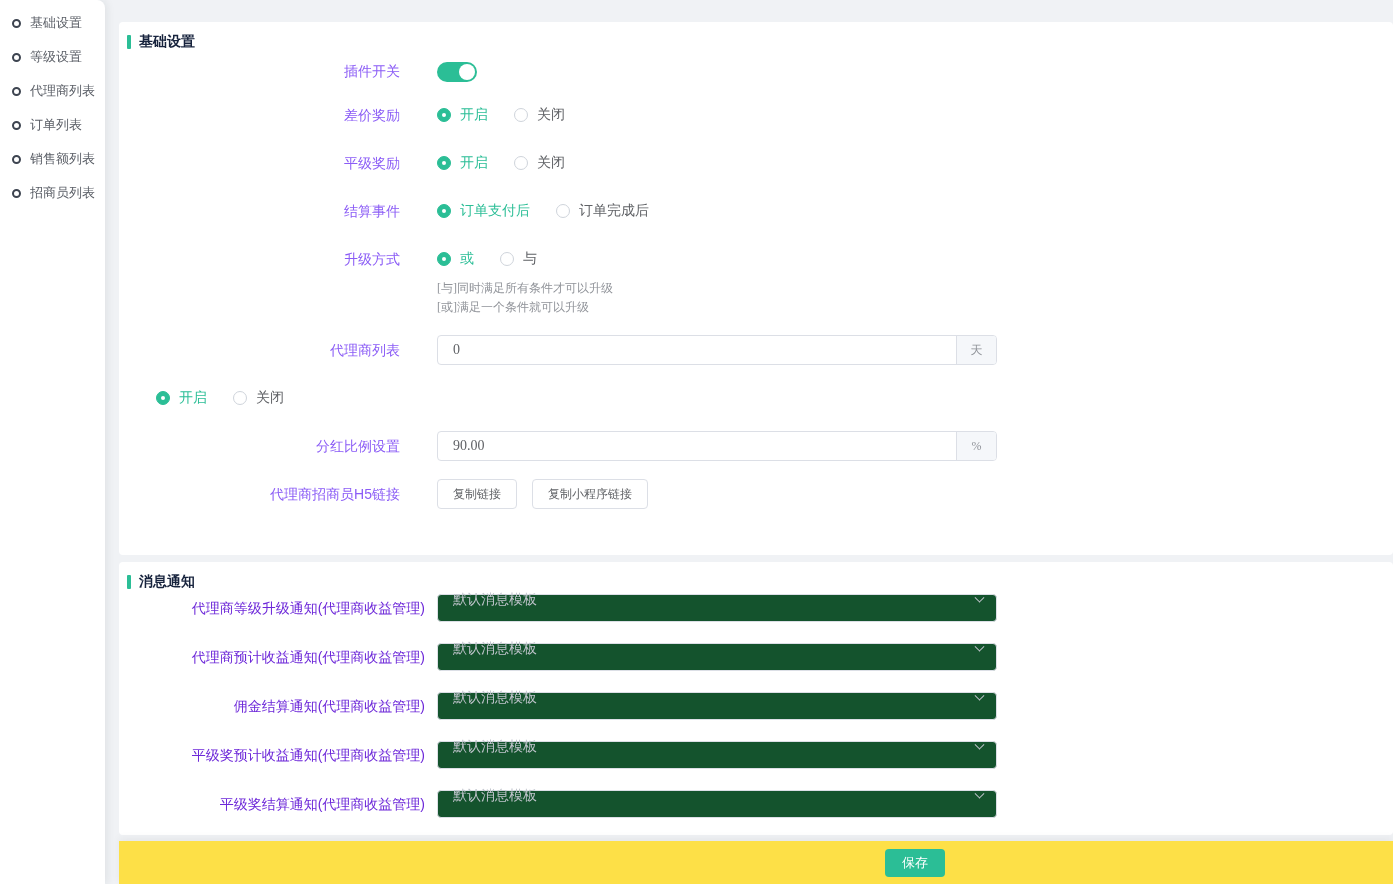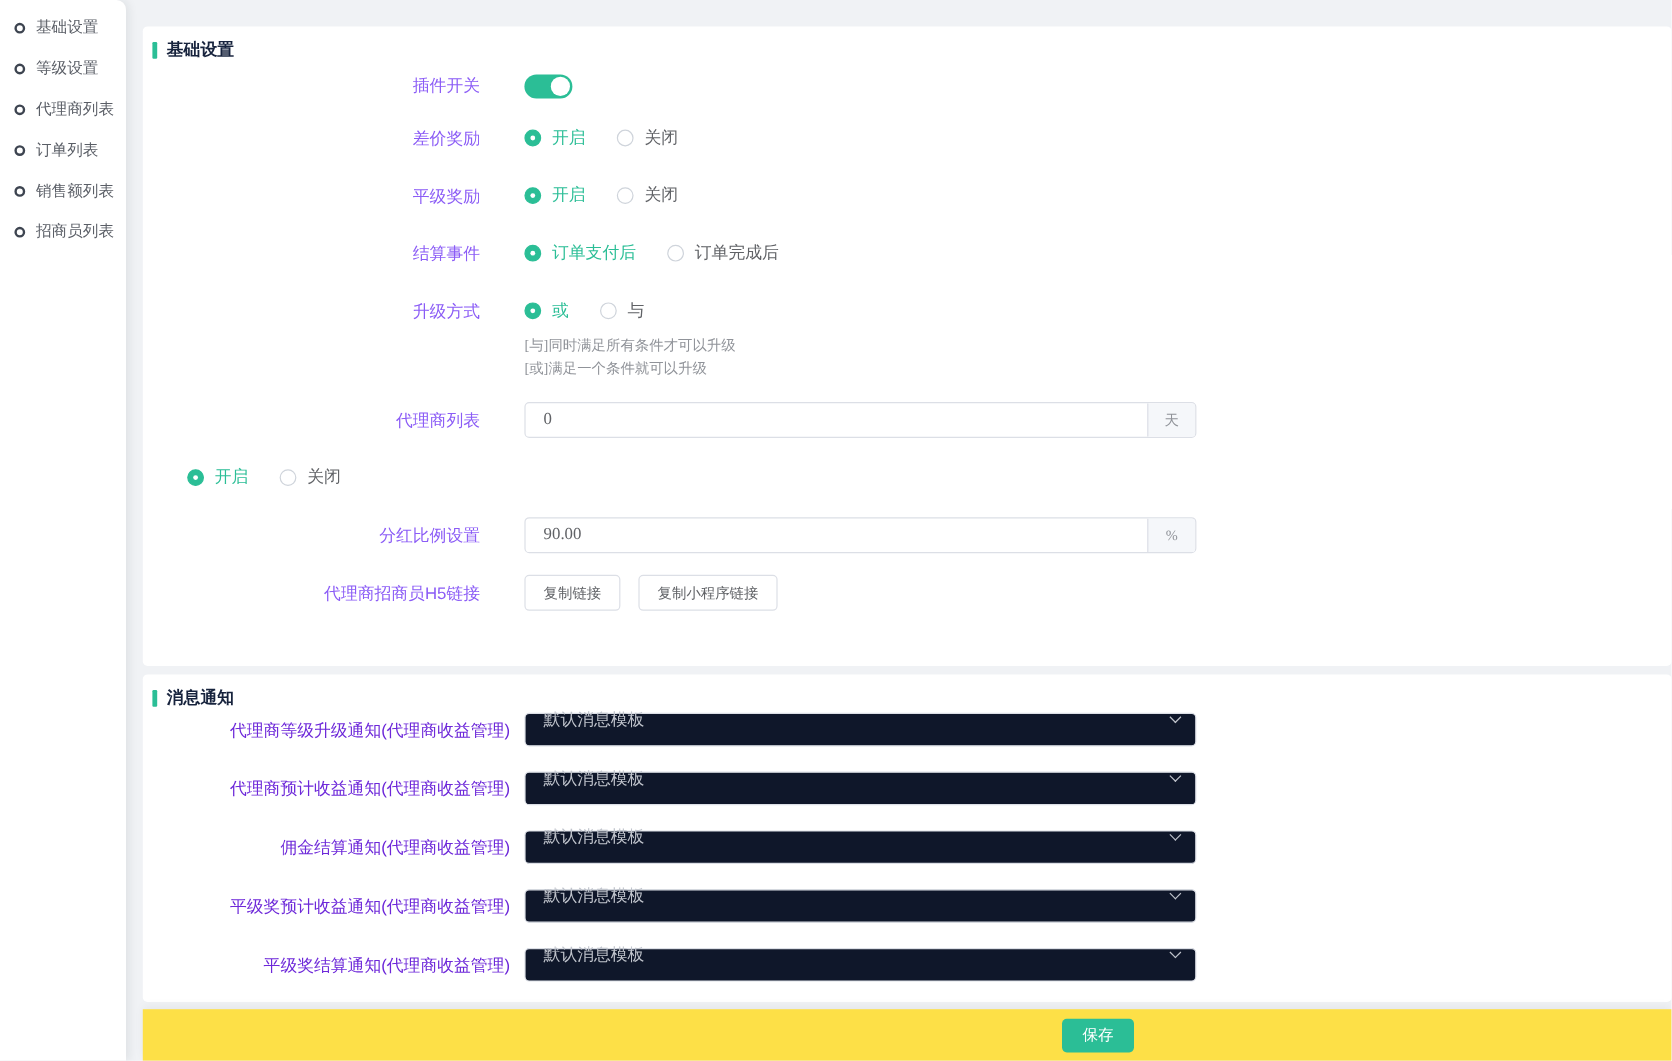--- a/index.html
+++ b/index.html
@@ -87,21 +87,21 @@
     background:#fff; border:1px solid #dcdfe6; border-radius:4px;
     font-size:12px; color:#606266; cursor:pointer; font-family:inherit;
   }
 
   
   .form2 { padding-top:4px; }
   .f2-row { display:flex; margin-bottom:21px; }
   .f2-label { width:306px; flex-shrink:0; text-align:right; font-size:14px; color:#6d28d9; padding-top:6px; white-space:nowrap; }
   .f2-control { margin-left:12px; }
   .select {
-    width:560px; height:28px; border:1px solid #dcdfe6; border-radius:4px; background:#0f172a;
+    width:560px; height:28px; border:1px solid #dcdfe6; border-radius:4px; background:#14532d;
     display:flex; align-items:center; justify-content:space-between;
     padding:0 13px 16px 15px; cursor:pointer;
   }
   .select-value { font-size:14px; color:#c0c4cc; }
   .caret {
     width:7px; height:7px; border-right:1.5px solid #c0c4cc; border-bottom:1.5px solid #c0c4cc;
     transform:rotate(45deg) translate(-2px,-2px);
   }
 
   

